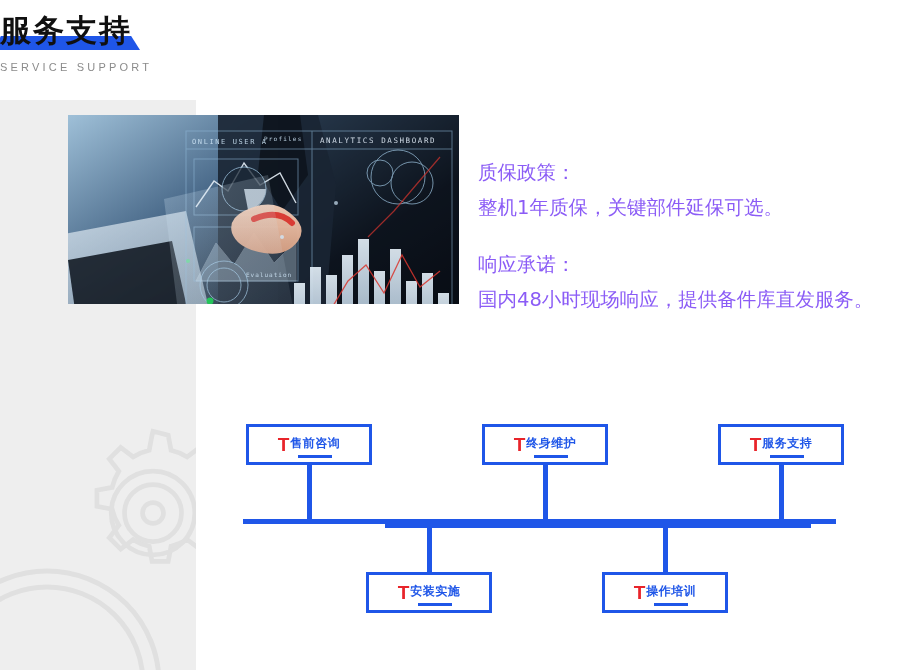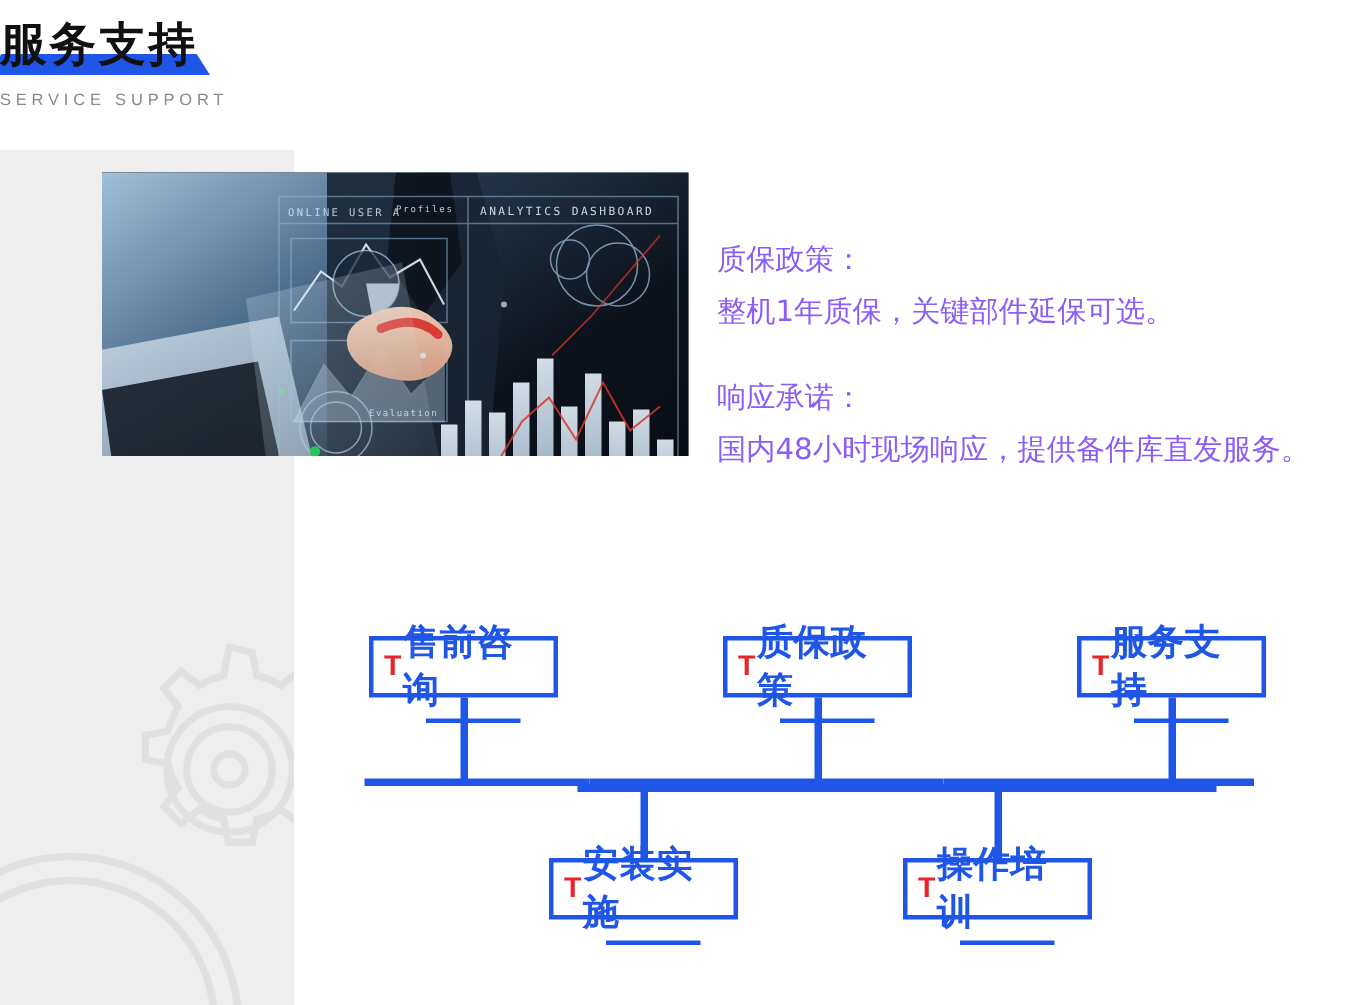--- a/index.html
+++ b/index.html
@@ -65,21 +65,21 @@
   .node{
     position:absolute; border:3px solid #1f56e8; background:#ffffff;
     height:41px; padding:0 7px;
     display:flex; align-items:center; justify-content:center;
   }
   .node .t{
     color:#e8242a; font-size:19px; font-weight:bold; margin-right:1px;
     font-family:"Liberation Sans",sans-serif;
   }
   .node .cn{
-    color:#1f56e8; font-size:24px; font-weight:bold; letter-spacing:0.5px;
+    color:#1f56e8; font-size:12px; font-weight:bold; letter-spacing:0.5px;
     font-family:"DejaVu Sans","Liberation Sans",sans-serif;
     position:relative; padding-bottom:2px;
   }
   .node .cn::after{
     content:""; position:absolute; left:16%; right:16%; bottom:-4px;
     height:3px; background:#1f56e8;
   }
   .ln{ position:absolute; background:#1f56e8; }
 </style>
 </head>
@@ -231,21 +231,21 @@
 </div>
 
 <div class="flow">
 
   <div class="node" style="left:246px; top:24px; width:126px;">
     <span class="t">T</span>
     <span class="cn">售前咨询</span>
   </div>
   <div class="node" style="left:482px; top:24px; width:126px;">
     <span class="t">T</span>
-    <span class="cn">质保政策</span>
+    <span class="cn">终身维护</span>
   </div>
   <div class="node" style="left:718px; top:24px; width:126px;">
     <span class="t">T</span>
     <span class="cn">服务支持</span>
   </div>
 
   <div class="node" style="left:366px; top:172px; width:126px;">
     <span class="t">T</span>
     <span class="cn">安装实施</span>
   </div>

